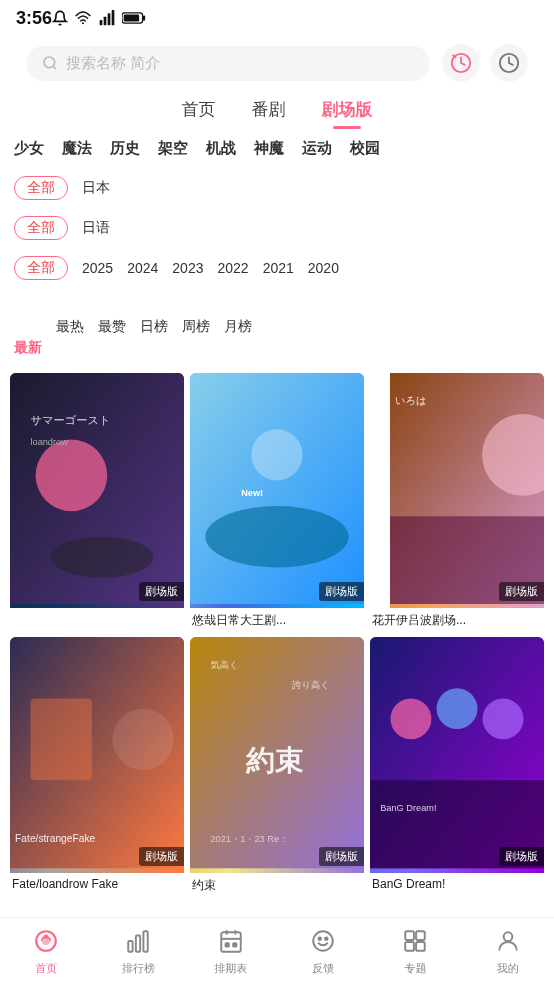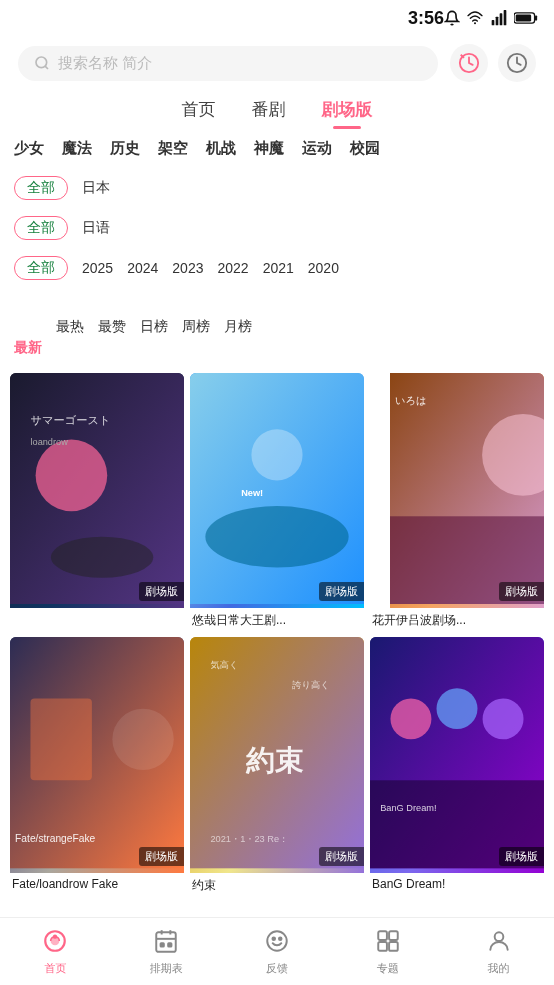--- a/index.html
+++ b/index.html
@@ -9,42 +9,42 @@
       min-height: 985px;
       background: #fff;
       font-family: -apple-system, 'PingFang SC', 'Helvetica Neue', sans-serif;
       overflow-x: hidden;
     }
 
     
     .status-bar {
       display: flex;
       align-items: center;
-      justify-content: flex-end;
+      justify-content: flex-start;
       padding: 6px 16px;
       height: 36px;
       background: #fff;
     }
     .status-time {
       font-size: 18px;
       font-weight: 600;
       color: #111;
     }
     .status-icons {
       display: flex;
       align-items: center;
       gap: 6px;
     }
 
     
     .search-bar {
       display: flex;
       align-items: center;
       justify-content: space-between;
-      padding: 8px 18px;
+      padding: 8px 26px;
       background: #fff;
     }
     .search-input-wrap {
       display: flex;
       align-items: center;
       flex: 1;
       background: #f5f5f5;
       border-radius: 20px;
       padding: 8px 16px;
       gap: 8px;
@@ -132,21 +132,21 @@
       white-space: nowrap;
     }
     .filter-row::-webkit-scrollbar { display: none; }
     .filter-tag {
       font-size: 14px;
       color: #333;
       cursor: pointer;
       flex-shrink: 0;
     }
     .filter-tag.selected {
-      color: #15803d;
+      color: #ef4444;
       border: 1.5px solid #ff6688;
       border-radius: 14px;
       padding: 2px 12px;
       font-weight: 500;
     }
     .filter-tag.sort-selected {
       color: #ff6688;
       font-weight: 600;
       margin-top: 43px;
     }
@@ -468,20 +468,30 @@
         <circle cx="12" cy="12" r="4" fill="#ff6688" opacity="0.5"></circle>
         <path d="M8 12a4 4 0 0 1 8 0" stroke="#ff6688" stroke-width="1.5"></path>
         <circle cx="12" cy="8" r="2" fill="#ff6688"></circle>
       </svg>
     </span>
     <span class="nav-label" style="color:#ff6688">首页</span>
   </div>
   <div class="nav-item">
     <span class="nav-icon">
       <svg width="26" height="26" viewBox="0 0 24 24" fill="none" stroke="#888" stroke-width="1.8">
+        <rect x="3" y="12" width="4" height="10" rx="1"></rect>
+        <rect x="10" y="7" width="4" height="15" rx="1"></rect>
+        <rect x="17" y="3" width="4" height="19" rx="1"></rect>
+      </svg>
+    </span>
+    <span class="nav-label">排行榜</span>
+  </div>
+  <div class="nav-item">
+    <span class="nav-icon">
+      <svg width="26" height="26" viewBox="0 0 24 24" fill="none" stroke="#888" stroke-width="1.8">
         <rect x="3" y="4" width="18" height="18" rx="2"></rect>
         <line x1="16" y1="2" x2="16" y2="6"></line>
         <line x1="8" y1="2" x2="8" y2="6"></line>
         <line x1="3" y1="10" x2="21" y2="10"></line>
         <rect x="7" y="14" width="3" height="3" rx="0.5" fill="#888"></rect>
         <rect x="14" y="14" width="3" height="3" rx="0.5" fill="#888"></rect>
       </svg>
     </span>
     <span class="nav-label">排期表</span>
   </div>

